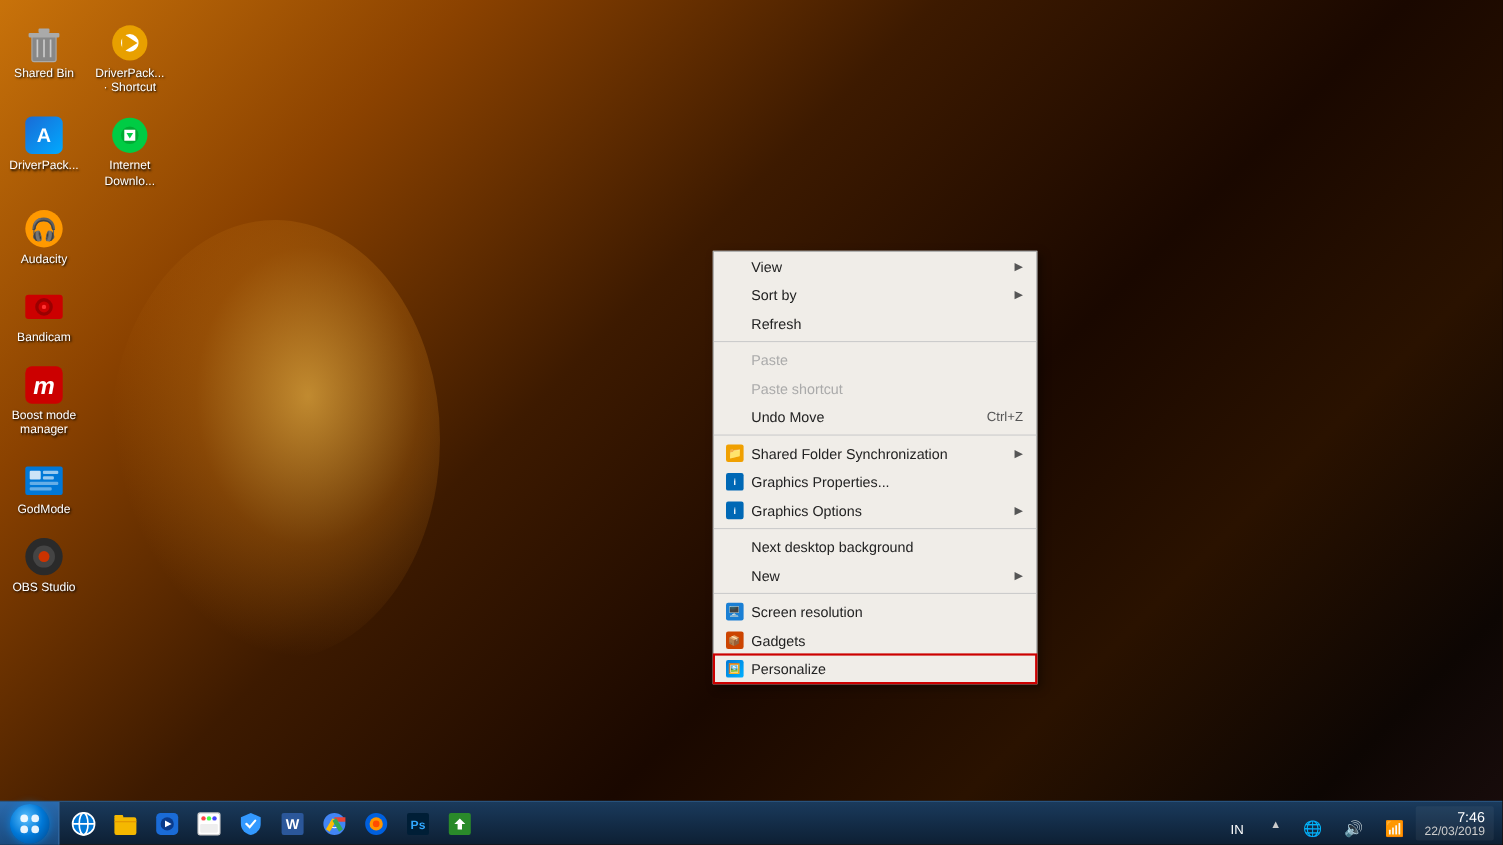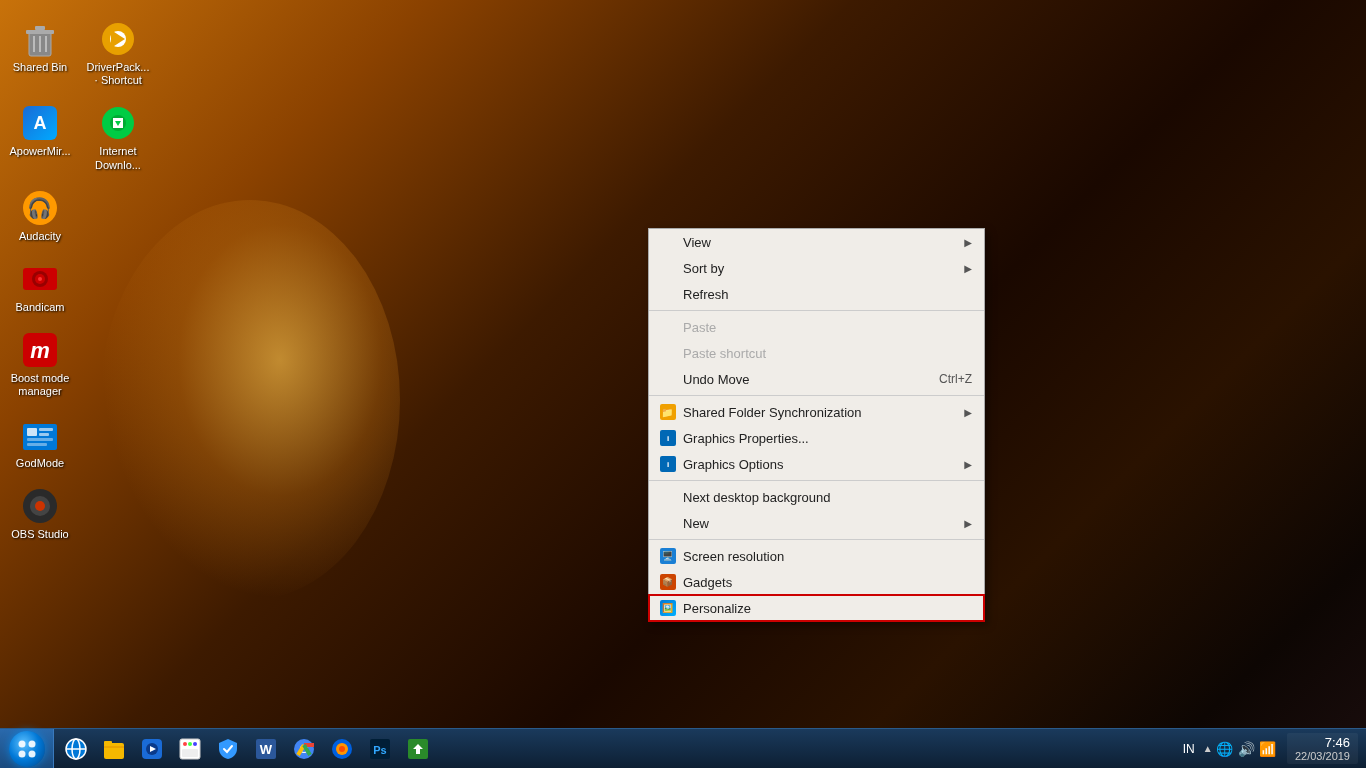--- a/index.html
+++ b/index.html
@@ -73,21 +73,21 @@
       text-align: center;
       text-shadow: 1px 1px 2px black;
       line-height: 1.2;
     }
 
     
     .context-menu {
       position: absolute;
       left: 648px;
       top: 228px;
-      width: 337px;
+      width: 295px;
       background: #f0ede8;
       border: 1px solid #aaa;
       box-shadow: 3px 3px 8px rgba(0,0,0,0.4);
       font-size: 13px;
       color: #222;
       z-index: 1000;
     }
 
     .menu-item {
       display: flex;
@@ -253,23 +253,22 @@
       right: 0;
       display: flex;
       align-items: center;
       height: 100%;
       padding: 0 8px;
       gap: 4px;
     }
 
     .system-tray {
       display: flex;
-      align-items: center;
-      gap: 4px;
-      padding: 4px 6px;
+      gap: 20px;
+      padding: 16px 6px;
       height: 40px;
     }
 
     .tray-icon {
       font-size: 14px;
       color: #ccc;
       cursor: pointer;
     }
 
     .clock {
@@ -344,21 +343,21 @@
             <rect x="2" y="2" width="34" height="34" rx="6" fill="url(#ap-grad)"></rect>
             <defs>
               <linearGradient id="ap-grad" x1="0" y1="0" x2="1" y2="1">
                 <stop offset="0%" stop-color="#1a6bd6"></stop>
                 <stop offset="100%" stop-color="#00aaff"></stop>
               </linearGradient>
             </defs>
             <text x="19" y="25" font-size="18" fill="white" text-anchor="middle" font-weight="bold">A</text>
           </svg>
         </div>
-        <div class="icon-label">ApowerMir...</div>
+        <div class="icon-label">DriverPack...</div>
       </div>
       <div class="desktop-icon">
         <div class="icon-img">
           <svg width="38" height="38" viewBox="0 0 38 38">
             <circle cx="19" cy="19" r="16" fill="#00cc44"></circle>
             <circle cx="19" cy="19" r="8" fill="#00aa33"></circle>
             <path d="M14 14 L24 14 L24 24 L14 24 Z" fill="white"></path>
             <path d="M16 17 L22 17 L19 22 Z" fill="#00cc44"></path>
           </svg>
         </div>

